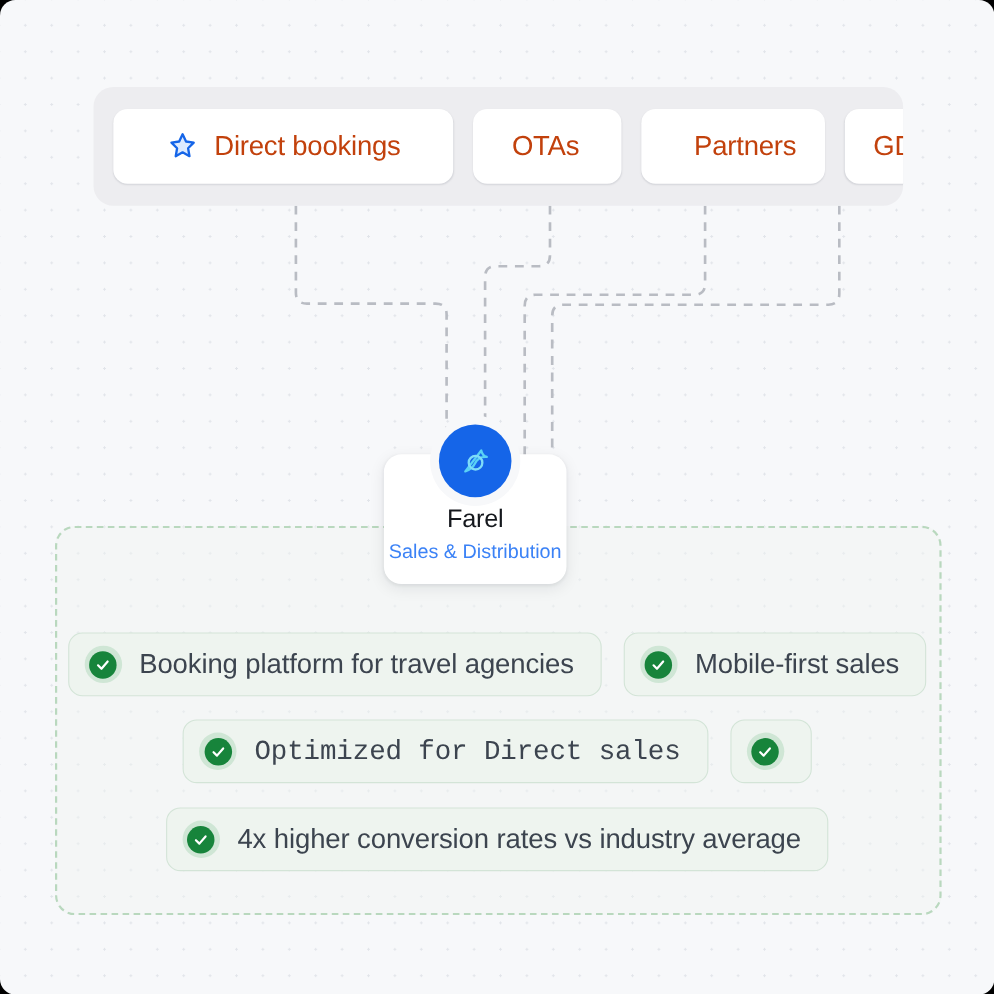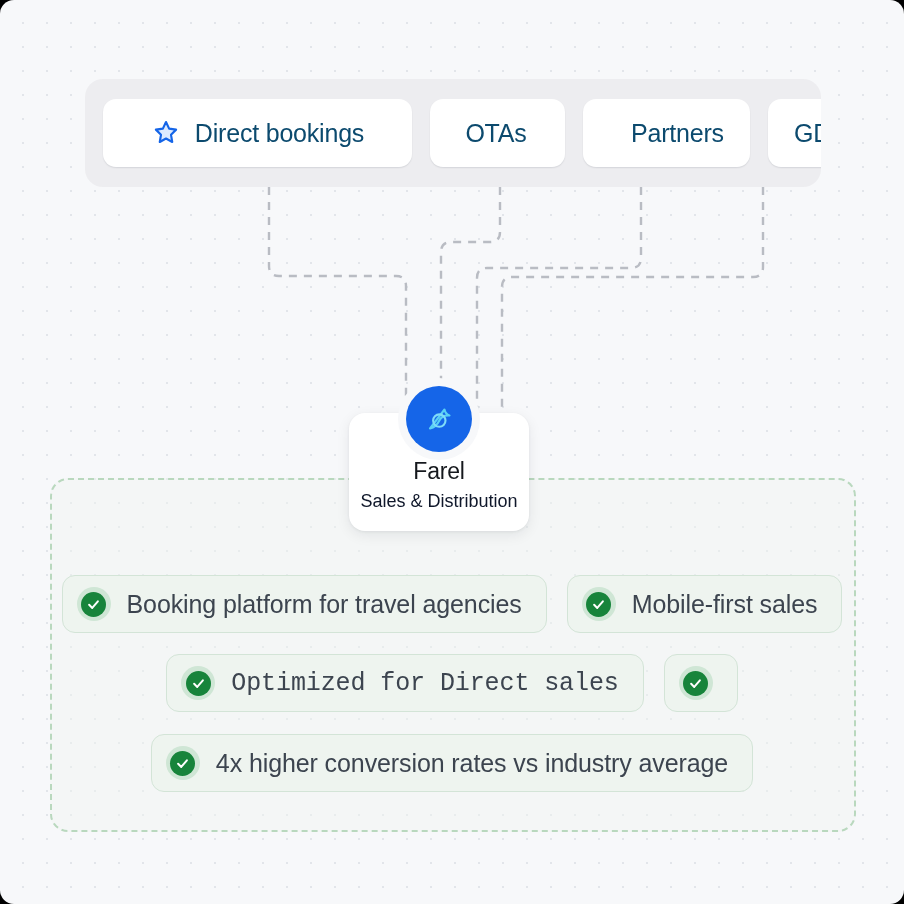--- a/index.html
+++ b/index.html
@@ -55,21 +55,21 @@
     align-items: center;
     justify-content: center;
     gap: 14px;
     padding: 0 26px;
     box-shadow: 0 1px 2px rgba(16,24,40,0.07), 0 1px 1px rgba(16,24,40,0.04);
     flex: 0 0 auto;
     white-space: nowrap;
   }
   .channel-chip .chip-label {
     font-size: 25px;
-    color: #0c4a6e;
+    color: #c2410c;
     letter-spacing: -0.2px;
   }
   .chip-direct { min-width: 309px; }
   .chip-otas { min-width: 135px; padding-left: 23px; }
   .chip-partners { min-width: 135px; padding-left: 48px; }
   .chip-gds { min-width: 96px; }
 
   .star-icon { width: 30px; height: 30px; display: block; flex: 0 0 auto; }
 
   
@@ -97,21 +97,21 @@
     border: 2px dashed #b9d8be;
     border-radius: 18px;
     background: rgba(240,244,241,0.45);
   }
 
   
   #product-card {
     position: absolute;
     left: 349px;
     top: 413px;
-    width: 180px;
+    width: 166px;
     height: 118px;
     background: #ffffff;
     border-radius: 16px;
     box-shadow: 0 4px 14px rgba(16,24,40,0.08), 0 1px 3px rgba(16,24,40,0.06);
     text-align: center;
   }
   #product-logo-ring {
     position: absolute;
     left: 50%;
     top: -35px;
@@ -139,21 +139,21 @@
     top: 45px;
     font-size: 23px;
     color: #15181d;
     letter-spacing: -0.2px;
   }
   #product-subtitle {
     position: absolute;
     left: 0; right: 0;
     top: 78px;
     font-size: 18px;
-    color: #0f172a;
+    color: #3b82f6;
   }
 
   
   .pill-row {
     position: absolute;
     left: 0; right: 0;
     display: flex;
     justify-content: center;
     gap: 20px;
   }

